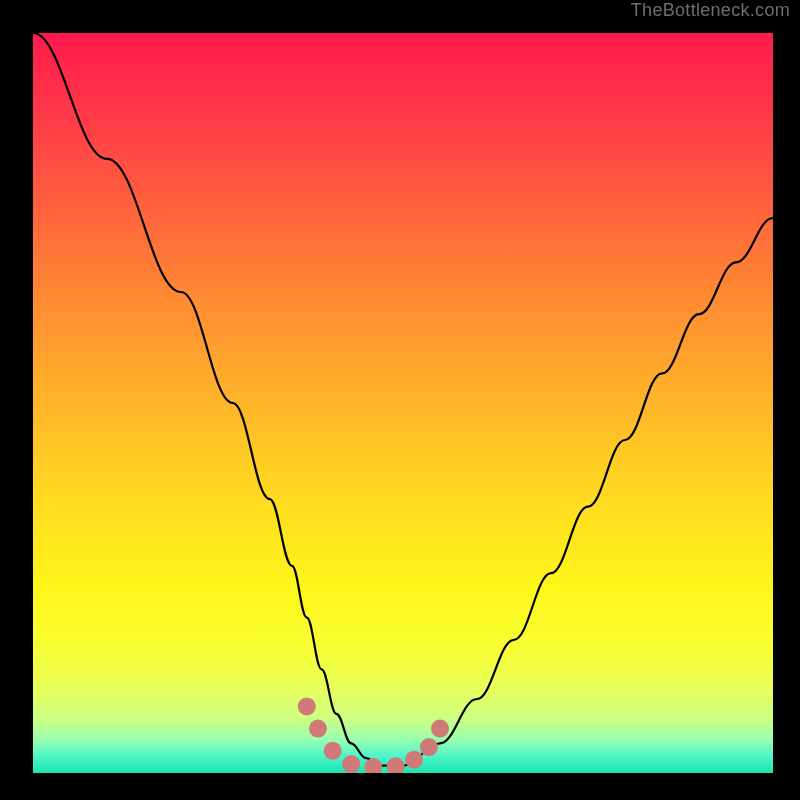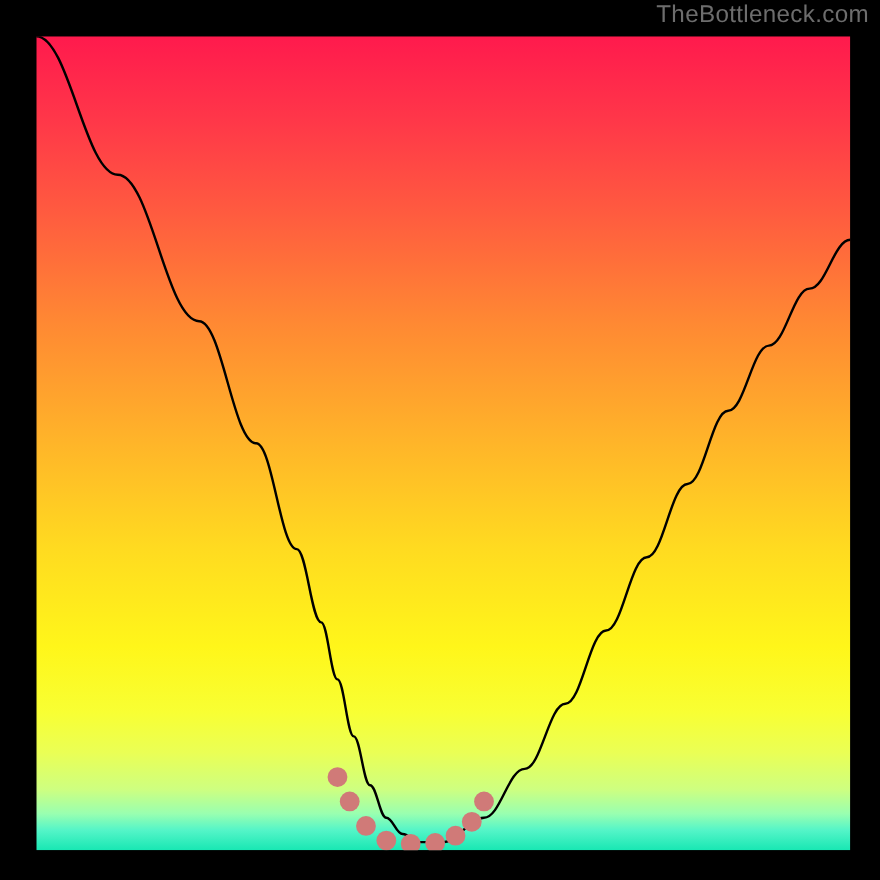--- a/index.html
+++ b/index.html
@@ -17,21 +17,21 @@
     width: 800px;
     height: 800px;
     background: #000000;
   }
   .watermark {
     position: absolute;
     top: 0px;
     right: 10px;
     color: #808080;
     font-family: Arial, Helvetica, sans-serif;
-    font-size: 22px;
+    font-size: 18px;
     letter-spacing: 0.3px;
     opacity: 0.85;
   }
   svg.plot {
     position: absolute;
     left: 33px;
     top: 33px;
     width: 740px;
     height: 740px;
     display: block;

